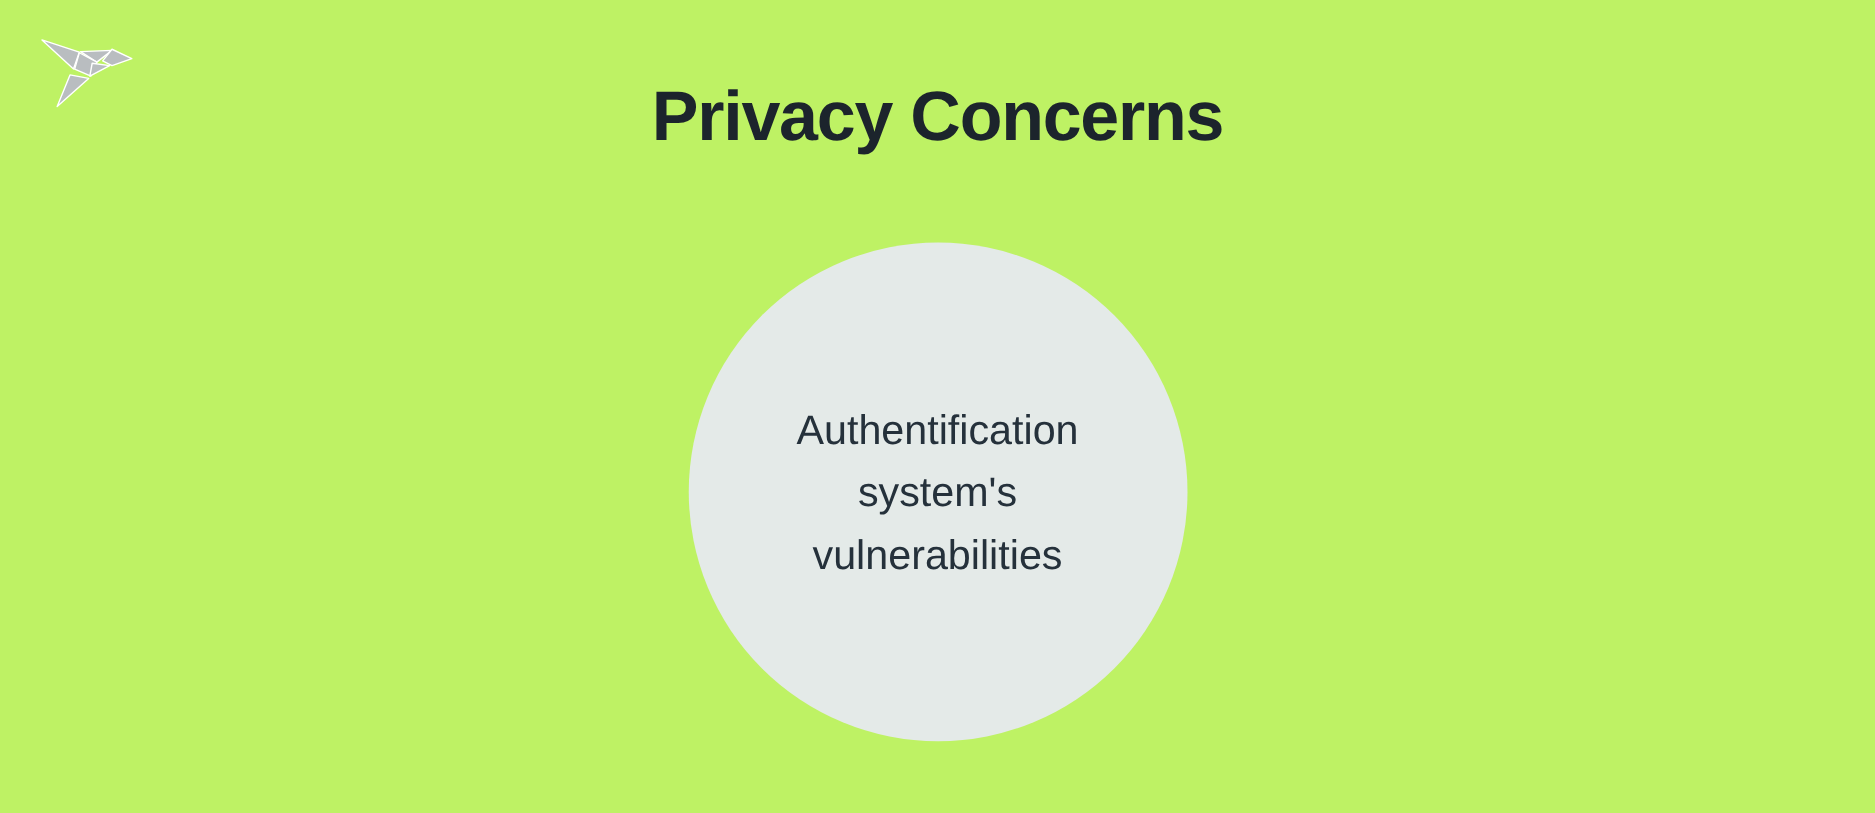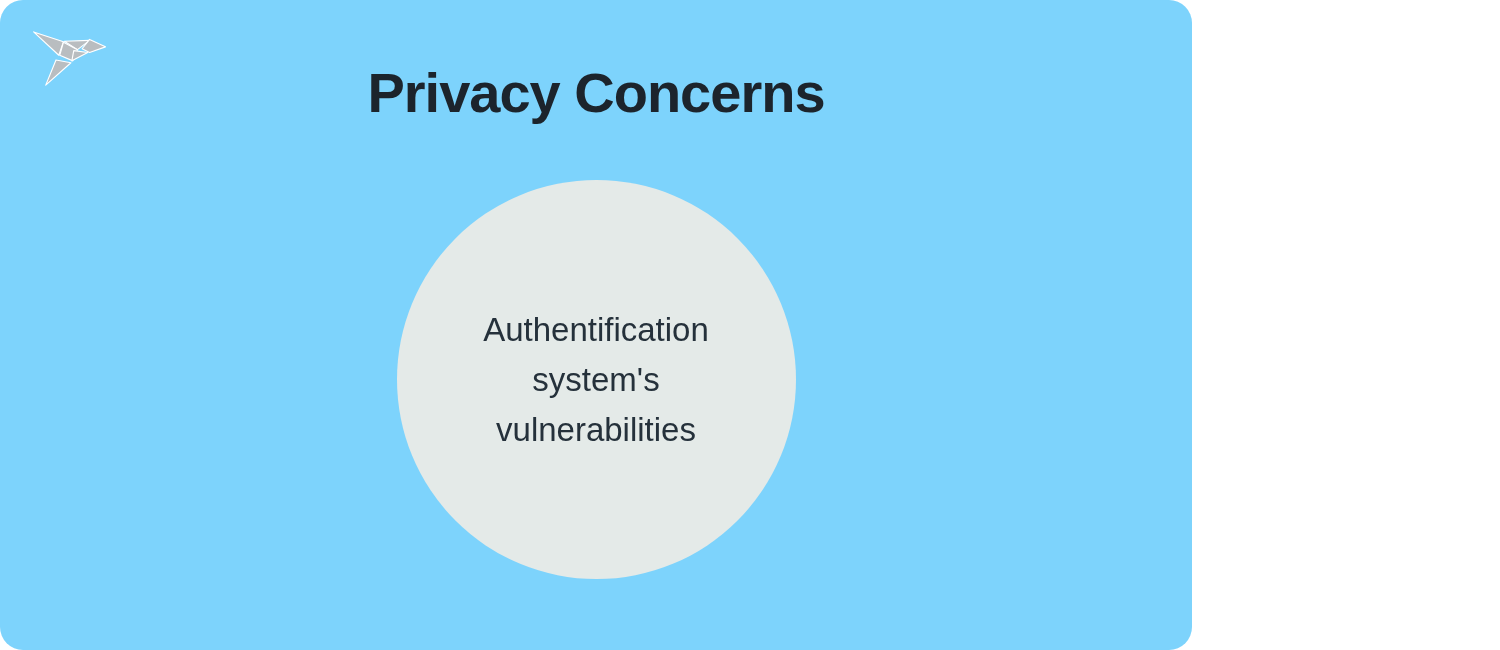--- a/index.html
+++ b/index.html
@@ -5,24 +5,23 @@
   * { margin: 0; padding: 0; box-sizing: border-box; }
   html, body {
     width: 1500px;
     height: 650px;
     background: #ffffff;
     font-family: "Liberation Sans", sans-serif;
     overflow: hidden;
   }
   .slide {
     position: relative;
-    width: 1192px;
+    width: 1500px;
     height: 650px;
-    background: #7dd3fc;
-    border-radius: 23px;
+    background: #bef264;
   }
   .logo {
     position: absolute;
     top: 26px;
     left: 28px;
     width: 84px;
     height: 66px;
   }
   .title {
     position: absolute;
@@ -31,21 +30,21 @@
     width: 100%;
     text-align: center;
     font-size: 56px;
     font-weight: 700;
     letter-spacing: -1px;
     color: #1c242c;
     font-family: "Liberation Sans", sans-serif;
   }
   .circles-row {
     position: absolute;
-    top: 180px;
+    top: 194px;
     left: 0;
     width: 100%;
     display: flex;
     justify-content: center;
     gap: 62px;
   }
   .circle {
     width: 399px;
     height: 399px;
     border-radius: 50%;

